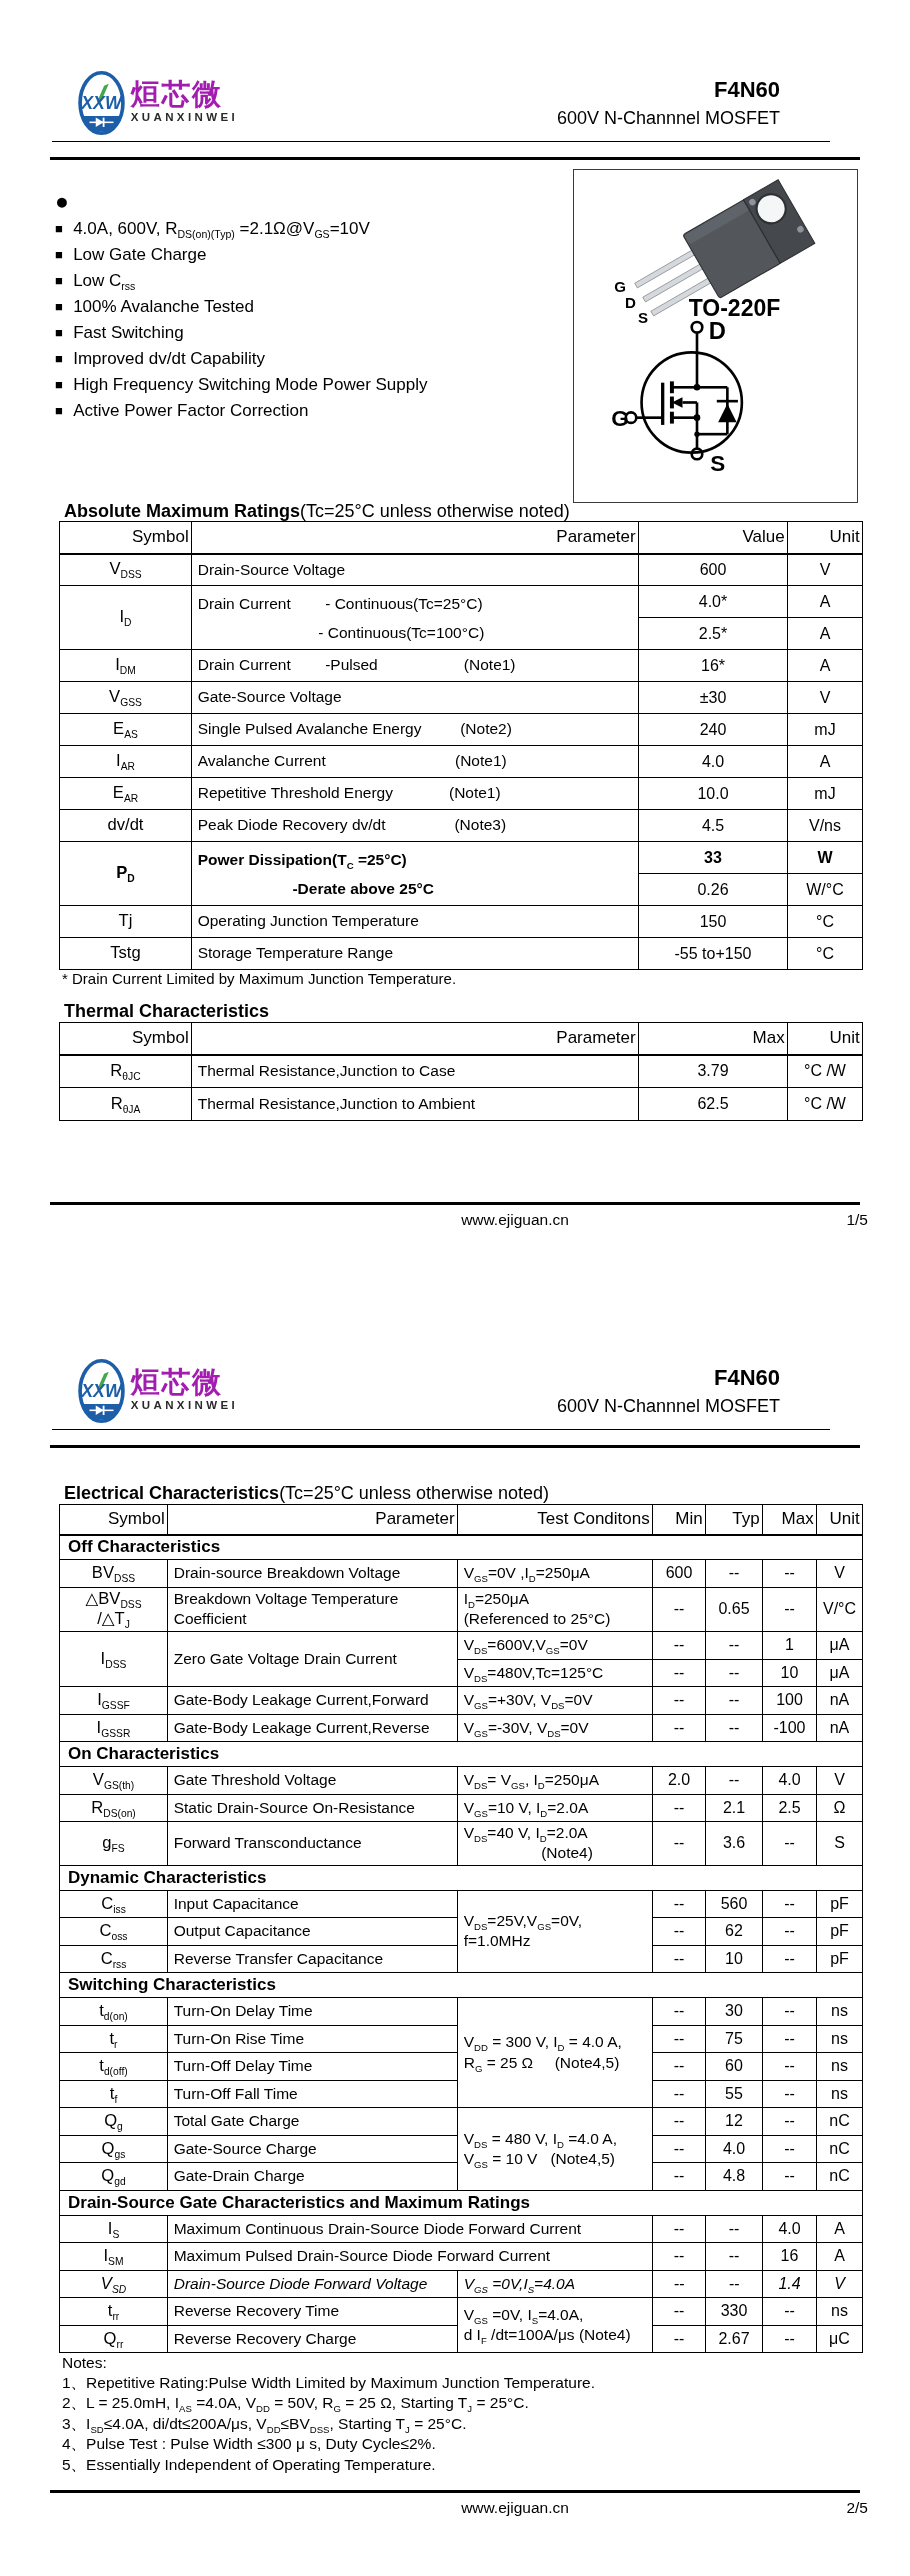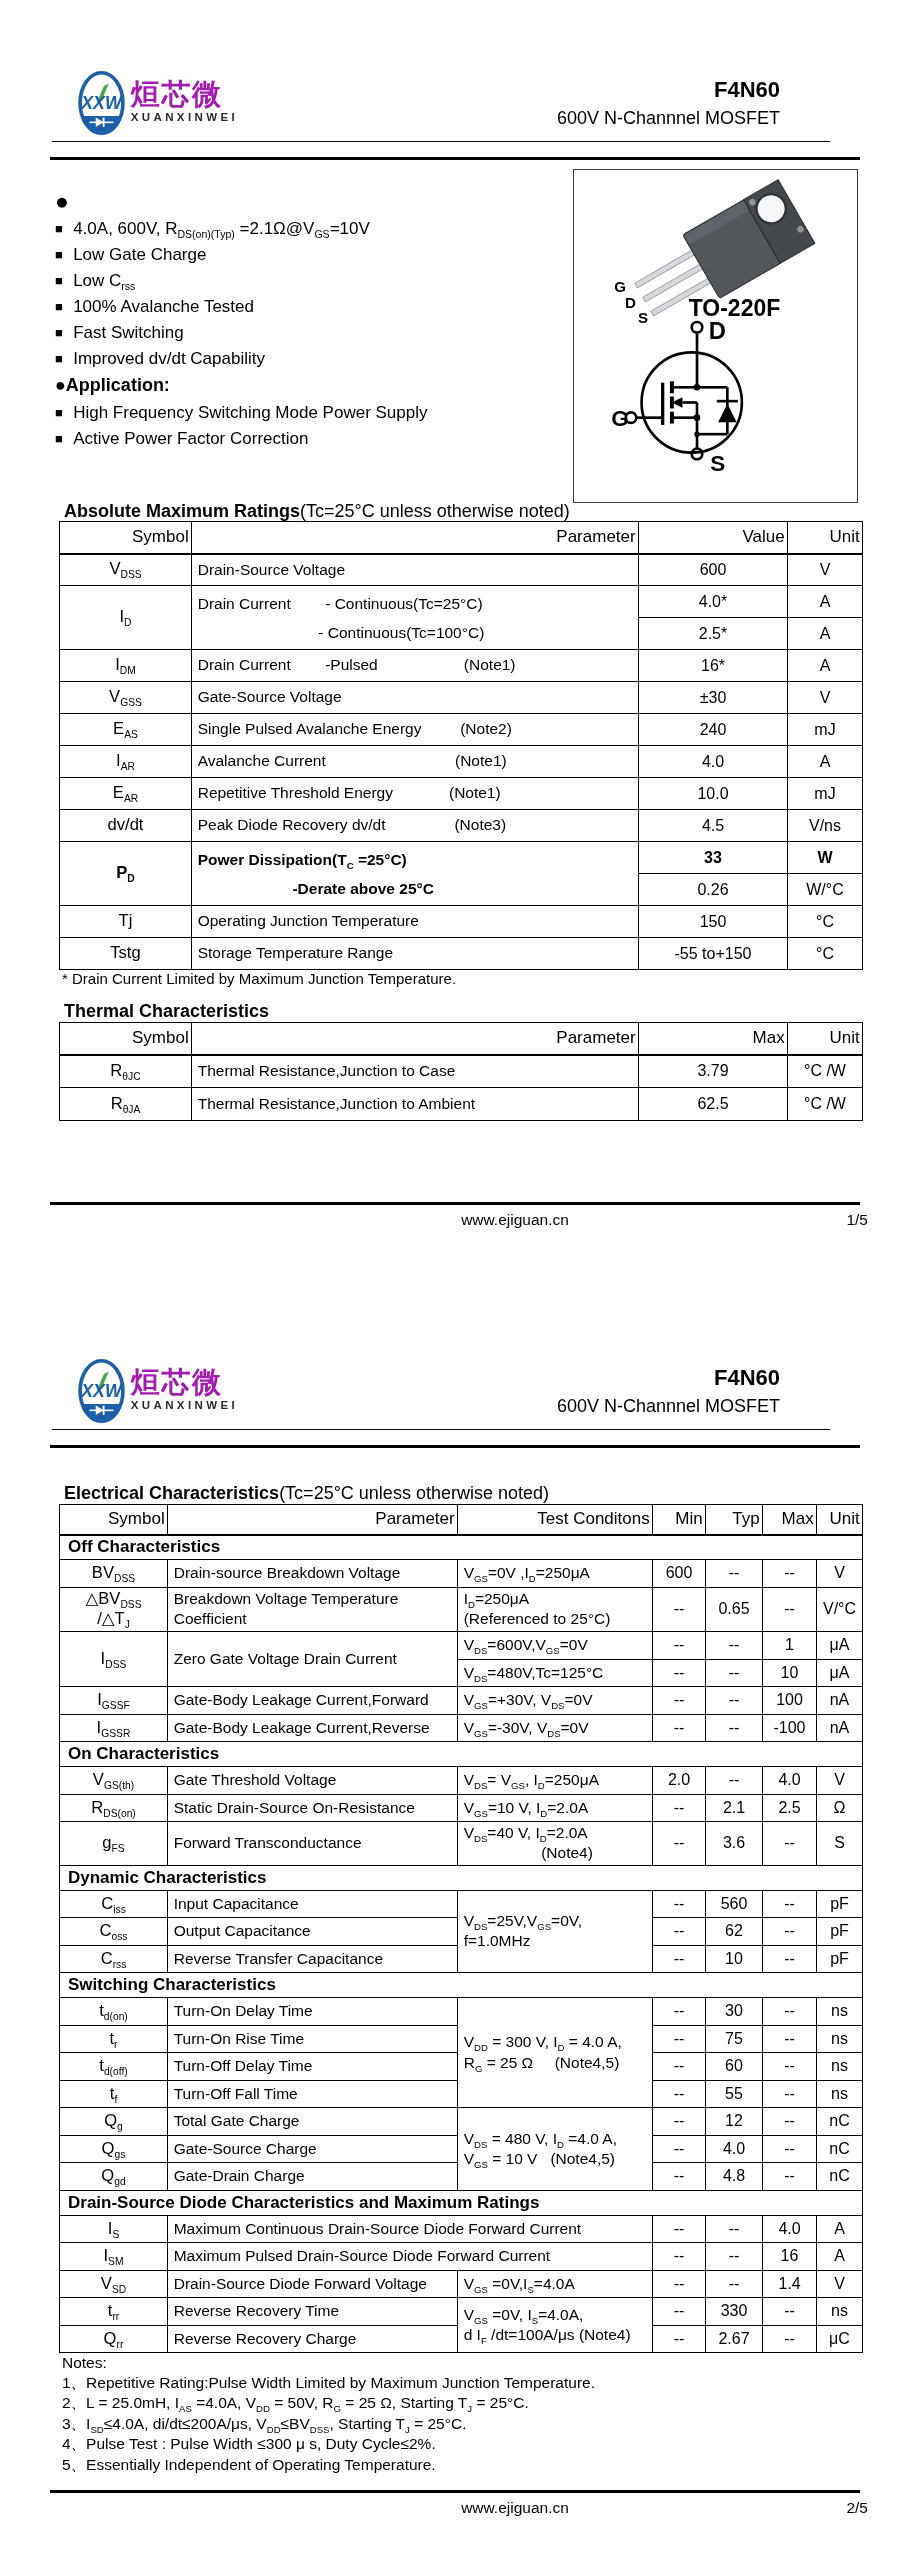--- a/index.html
+++ b/index.html
@@ -108,21 +108,20 @@
         </div>
         <div class="feat-item">
           <span class="marker">■</span>
           <span>Fast Switching</span>
         </div>
         <div class="feat-item">
           <span class="marker">■</span>
           <span>Improved dv/dt Capability</span>
         </div>
       </div>
-    <div class="app-title">●Application:</div>
     <div>
         <div class="feat-item">
           <span class="marker">■</span>
           <span>High Frequency Switching Mode Power Supply</span>
         </div>
         <div class="feat-item">
           <span class="marker">■</span>
           <span>Active Power Factor Correction</span>
         </div>
       </div>
@@ -533,39 +532,39 @@
           </tr>
           <tr style="height: 27.5px;">
             <td class="sym">Q<sub>gd</sub></td>
             <td class="param">Gate-Drain Charge</td>
             <td class="num">--</td>
             <td class="num">4.8</td>
             <td class="num">--</td>
             <td class="num">nC</td>
           </tr>
           <tr style="height: 25px;">
-            <td class="sec" colspan="7">Drain-Source Diode Characteristics and Maximum Ratings</td>
+            <td class="sec" colspan="7">Drain-Source Gate Characteristics and Maximum Ratings</td>
           </tr>
           <tr style="height: 27.5px;">
             <td class="sym">I<sub>S</sub></td>
             <td class="param" colspan="2">Maximum Continuous Drain-Source Diode Forward Current</td>
             <td class="num">--</td>
             <td class="num">--</td>
             <td class="num">4.0</td>
             <td class="num">A</td>
           </tr>
           <tr style="height: 27.5px;">
             <td class="sym">I<sub>SM</sub></td>
             <td class="param" colspan="2">Maximum Pulsed Drain-Source Diode Forward Current</td>
             <td class="num">--</td>
             <td class="num">--</td>
             <td class="num">16</td>
             <td class="num">A</td>
           </tr>
-          <tr style="height: 27.5px;">
+          <tr style="height: 27.5px; font-style: italic;">
             <td class="sym">V<sub>SD</sub></td>
             <td class="param">Drain-Source Diode Forward Voltage</td>
             <td class="cond">V<sub>GS</sub> =0V,I<sub>S</sub>=4.0A</td>
             <td class="num">--</td>
             <td class="num">--</td>
             <td class="num">1.4</td>
             <td class="num">V</td>
           </tr>
           <tr style="height: 27.5px;">
             <td class="sym">t<sub>rr</sub></td>

